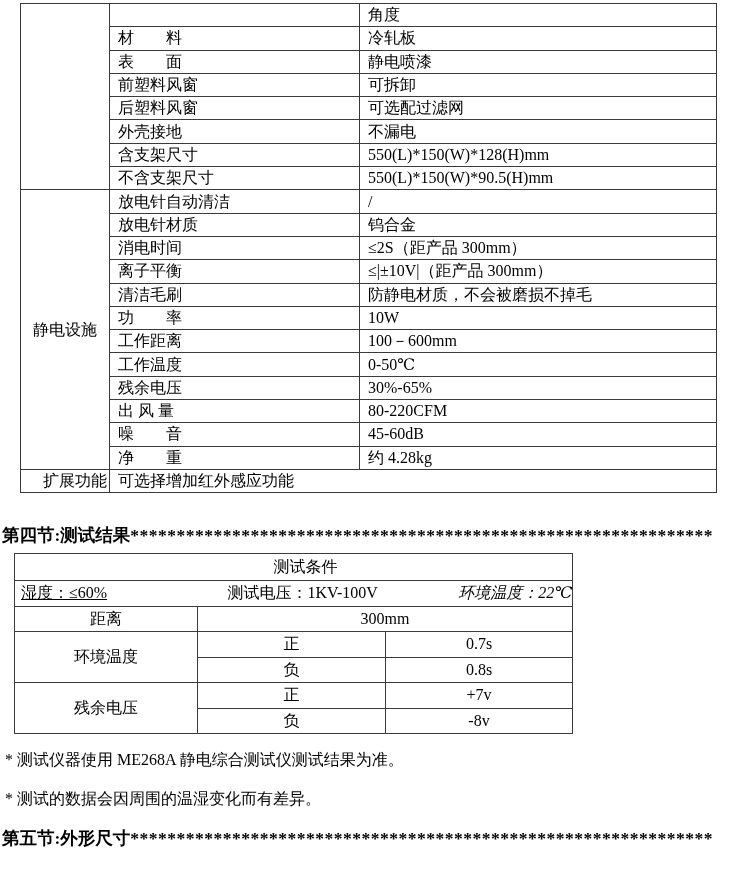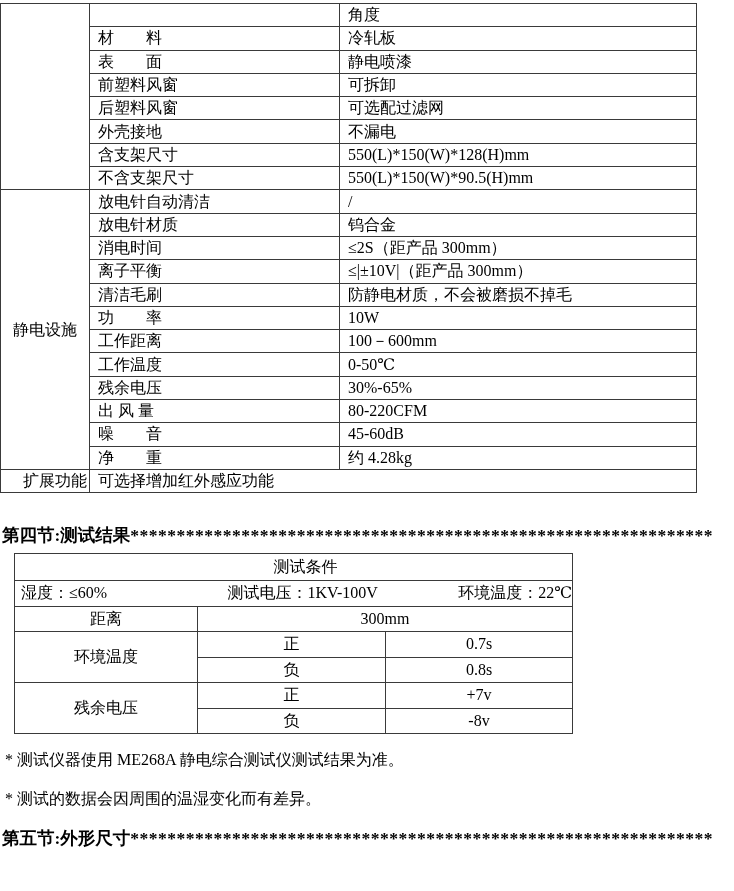--- a/index.html
+++ b/index.html
@@ -6,21 +6,21 @@
   html,body { margin:0; padding:0; }
   body {
     width:734px; height:891px; overflow:hidden; position:relative;
     background:#ffffff; color:#000;
     font-family:"Liberation Serif","DejaVu Serif",serif;
     font-size:16px;
   }
   
   table.spec {
     border-collapse:collapse; table-layout:fixed;
-    width:696px; margin:3px 0 0 0;
+    width:696px; margin:3px 0 0 20px;
   }
   table.spec td {
     border:1px solid #3a3a3a;
     height:23.3px; line-height:22px;
     padding:0 2px 0 8px;
     white-space:nowrap; overflow:hidden;
     font-size:16px;
   }
   table.spec td.grp {
     text-align:center; padding:0 2px; vertical-align:middle;
@@ -42,23 +42,23 @@
   table.test td {
     border:1px solid #3a3a3a;
     height:25.5px; line-height:24px;
     text-align:center; padding:0;
     white-space:nowrap; overflow:hidden;
     font-size:16px;
   }
   table.test td.hdr { height:27px;padding-left:24px; }
   table.test td.cond { text-align:left; }
   .cond-wrap { display:flex; align-items:center; padding-left:6px; }
-  .cond-wrap .c1 { width:175px; }
+  .cond-wrap .c1 { width:175px;text-decoration:underline; }
   .cond-wrap .c2 { width:237px;margin-left:36px; }
-  .cond-wrap .c3 { flex:1; }
+  .cond-wrap .c3 { flex:1;font-style:italic; }
   
   .notes { margin:5px 0 0 5px; }
   .note { line-height:27px; height:27px; white-space:nowrap; overflow:hidden;margin-top:12px; }
   
   .clipped-line {
     position:absolute; left:2px; bottom:0; width:710px; height:6px;
     overflow:hidden; font-weight:bold; font-size:17.5px; line-height:22px;
     white-space:nowrap; color:#555;
   }
 </style>

